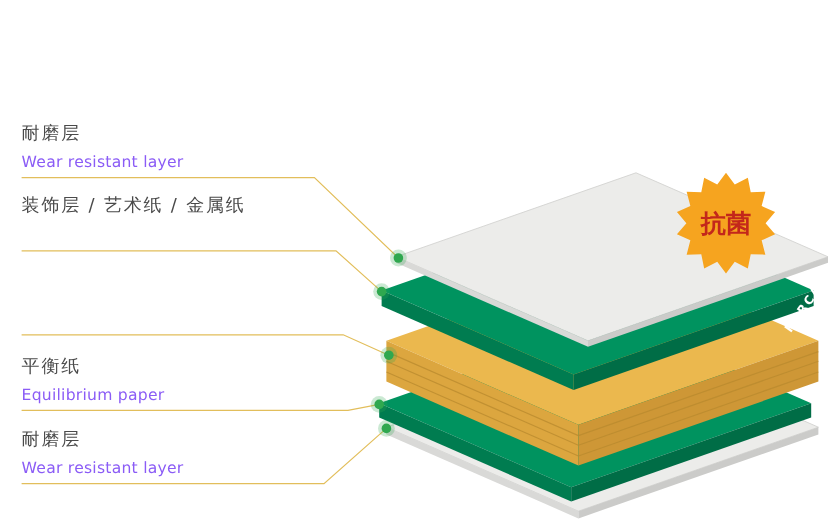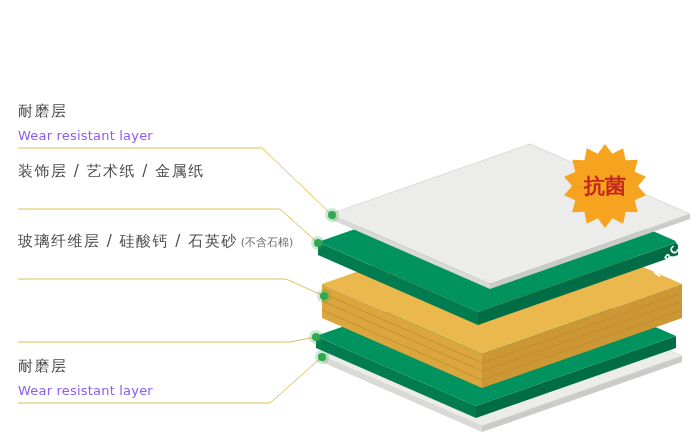--- a/index.html
+++ b/index.html
@@ -26,23 +26,26 @@
   <div class="label" style="top:58px">
     <div class="zh">耐磨层</div>
     <div class="en">Wear resistant layer</div>
   </div>
 
   <div class="label" style="top:118px">
     <div class="zh">装饰层 / 艺术纸 / 金属纸</div>
   </div>
 
   <div class="label" style="top:188px">
-    <div class="zh"><span>玻璃纤维层 / 硅酸钙 / 石英砂</span><span class="note">(不含石棉)</span></div>
   </div>
 
+  <div class="label" style="top:252px">
+    <div class="zh">平衡纸</div>
+    <div class="en">Equilibrium paper</div>
+  </div>
 
   <div class="label" style="top:313px">
     <div class="zh">耐磨层</div>
     <div class="en">Wear resistant layer</div>
   </div>
 
   <svg class="diagram" width="700" height="438" viewBox="0 0 700 438">
 
     <g>
       <polyline class="connector" points="18,104 262,104 332,171"></polyline>

